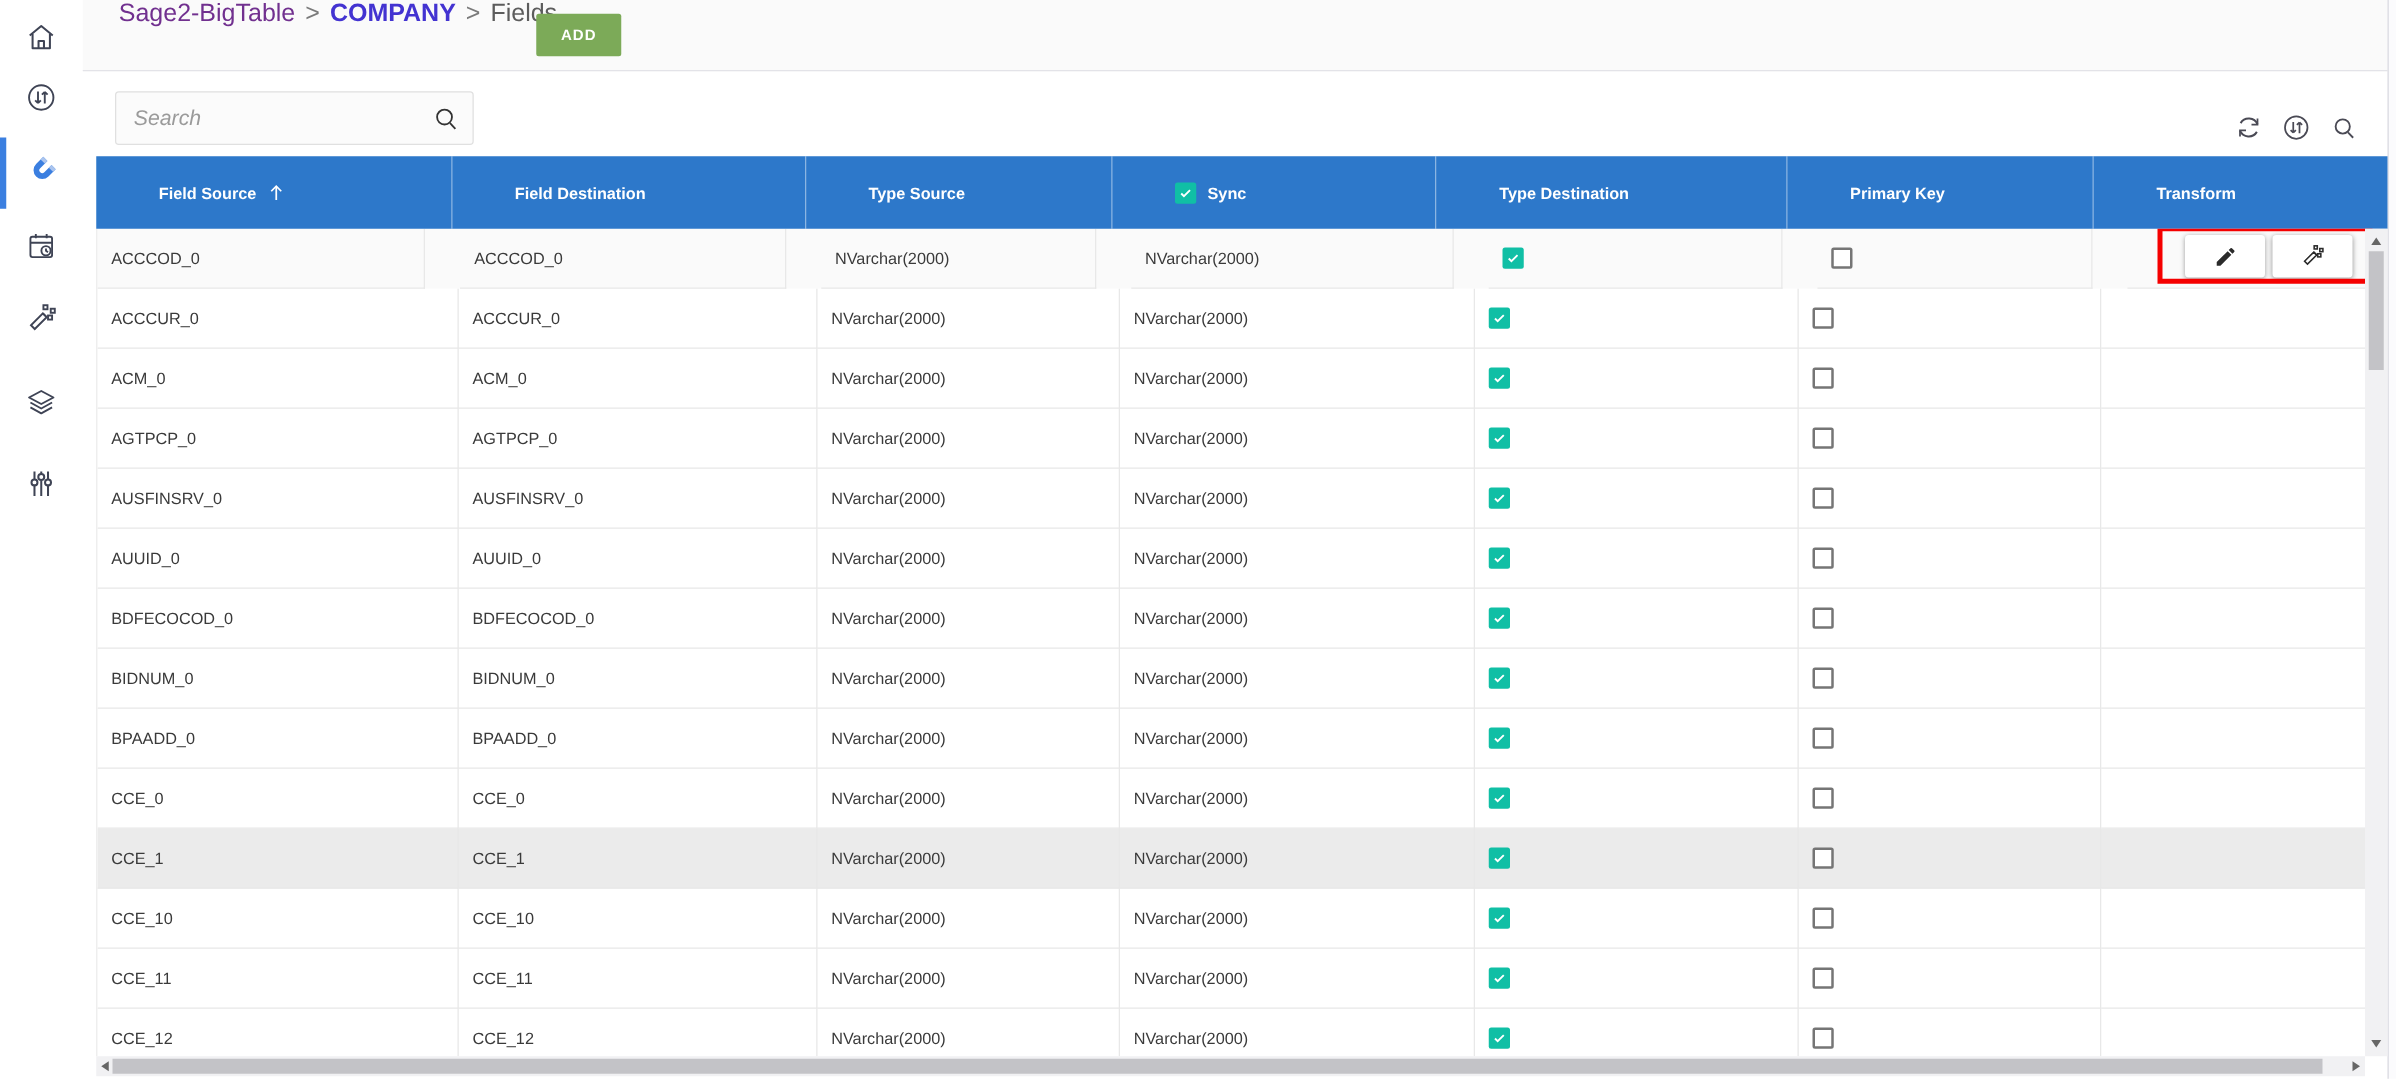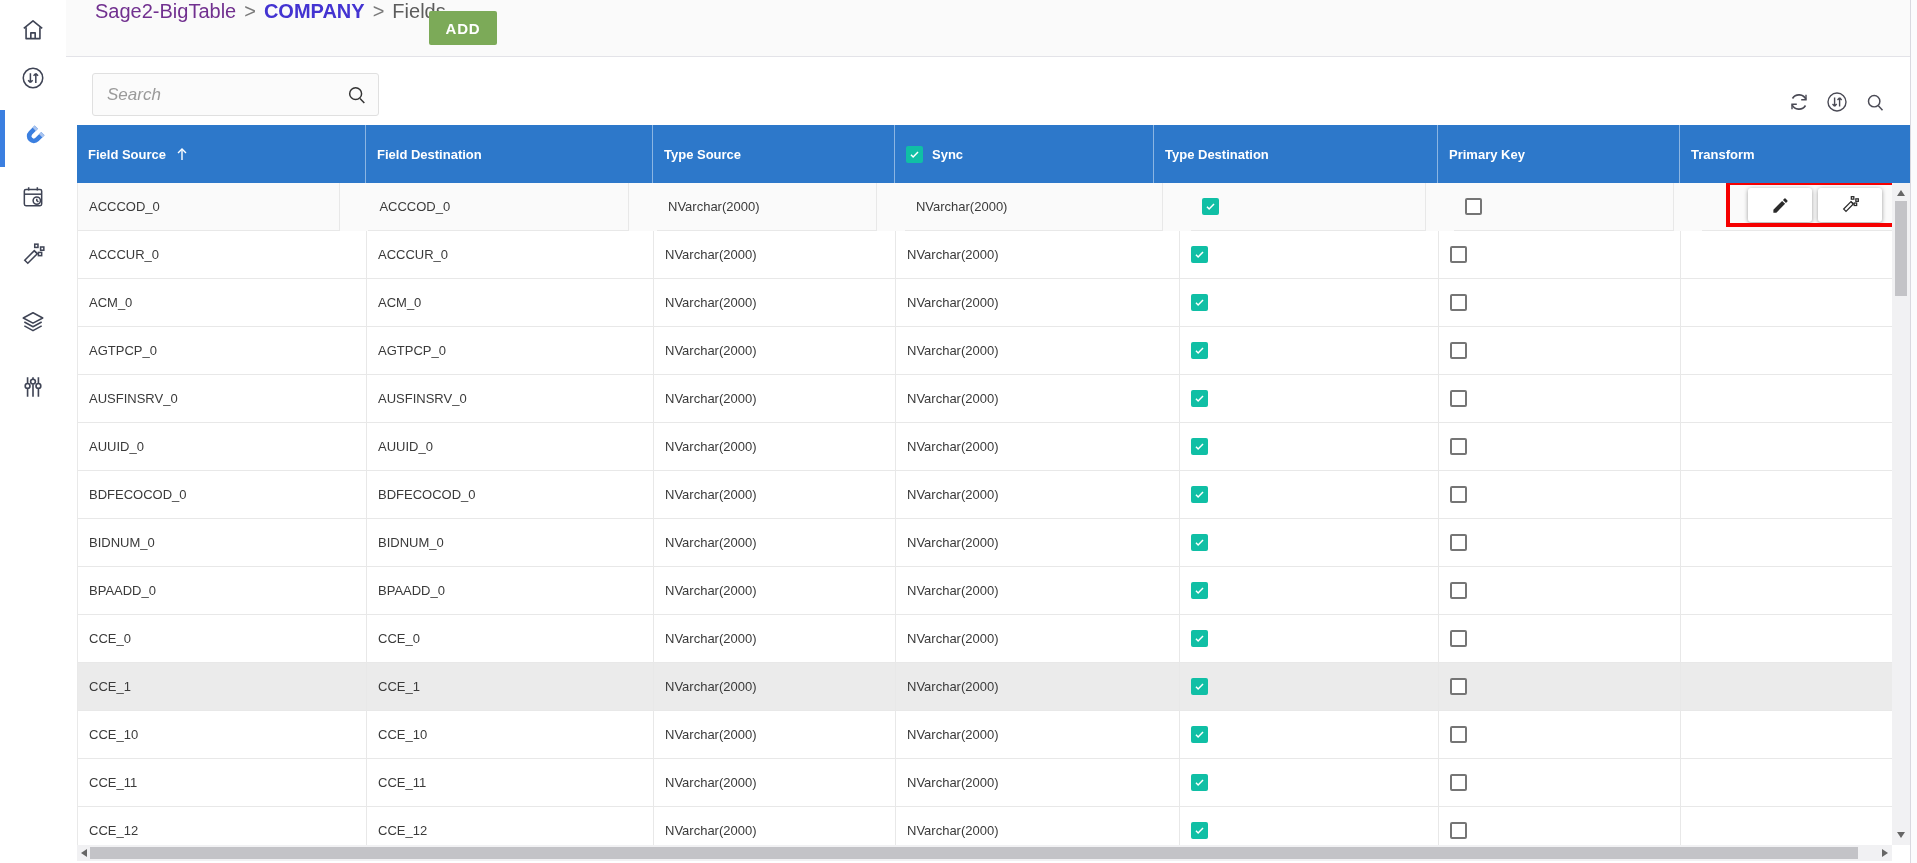--- a/index.html
+++ b/index.html
@@ -15,40 +15,40 @@
   
   .topbar { position:absolute; left:66px; top:0; width:1851px; height:57px;
             background:#fafafa; border-bottom:1px solid #e3e3e8; }
   .breadcrumb { position:absolute; left:29px; top:0; height:56px; display:flex; gap:8px; font-size:20px; }
   .bc-root   { color:var(--bc-purple); }
   .bc-parent { color:var(--bc-blue);font-weight:bold; }
   .bc-sep    { color:#7a7a7a; }
   .bc-current{ color:#5c5c5c; }
   .add-btn { position:absolute; left:363px; top:11px; width:68px; height:34px;
              background:var(--add-green); color:#fff; border:none; border-radius:2px;
-             font-size:15px; font-weight:bold; letter-spacing:0.8px; cursor:pointer; }
+             font-size:12px; font-weight:bold; letter-spacing:0.8px; cursor:pointer; }
 
   
   .search-box { position:absolute; left:92px; top:73px; width:287px; height:43px;
                 background:#fbfbfb; border:1px solid #e0e0e0; border-radius:3px; }
   .search-box input { position:absolute; left:0; top:0; width:100%; height:100%;
                 border:none; background:transparent; outline:none; padding:0 40px 0 14px;
                 font-size:17px; color:#444; font-family:"Liberation Sans", sans-serif; }
   .search-box input::placeholder { color:#9a9a9a; font-style:italic; }
   .search-box .mag { position:absolute; right:10px; top:10px; }
 
   .toolbar-icons { position:absolute; right:28px; top:88px; display:flex; gap:10px; align-items:center; }
   .tb-icon { width:28px; height:28px; display:flex; align-items:center; justify-content:center; cursor:pointer; }
 
   
   .thead { position:absolute; left:77px; top:125px; width:1833px; height:58px;
            background:var(--header-blue); display:flex; z-index:2; }
   .hcell { display:flex; align-items:center; padding-left:11px; gap:9px;
            color:#fff; font-size:13px; font-weight:bold;
-           border-right:1px solid rgba(255,255,255,0.45); }
+           border-right:1px solid rgba(255,255,255,0.45);margin-left:39px; }
   .hcell:last-child { border-right:none; }
 
   .c0{width:289px;} .c1{width:287px;} .c2{width:242px;} .c3{width:284px;}
   .c4{width:259px;} .c5{width:242px;text-align:center;} .c6{width:230px;}
 
   .tbody { position:absolute; left:77px; top:183px; width:1833px; height:662px;
            overflow:hidden; border-left:1px solid #e9e9e9; background:#fff; }
   .trow { display:flex; width:1833px; height:48px; background:#fff; cursor:pointer; }
   .trow.hovered  { background:#fafafa;gap:28px; }
   .trow.selected { background:#ebebeb; }

